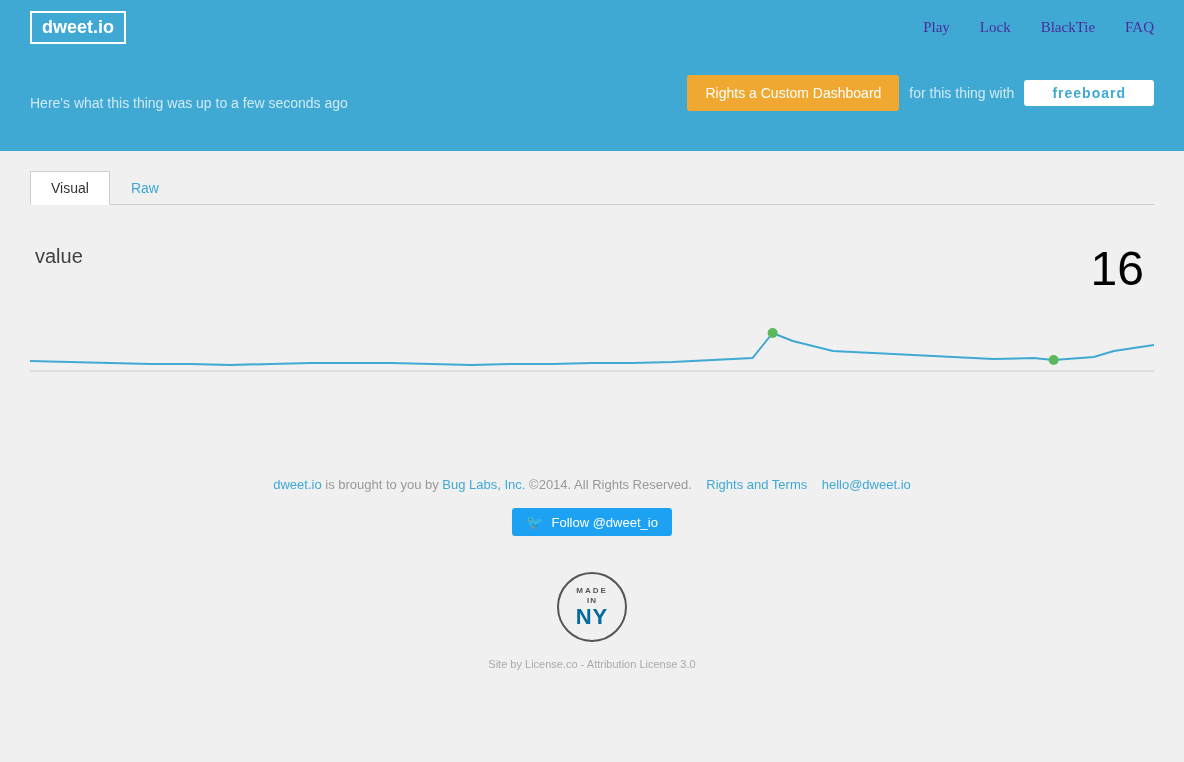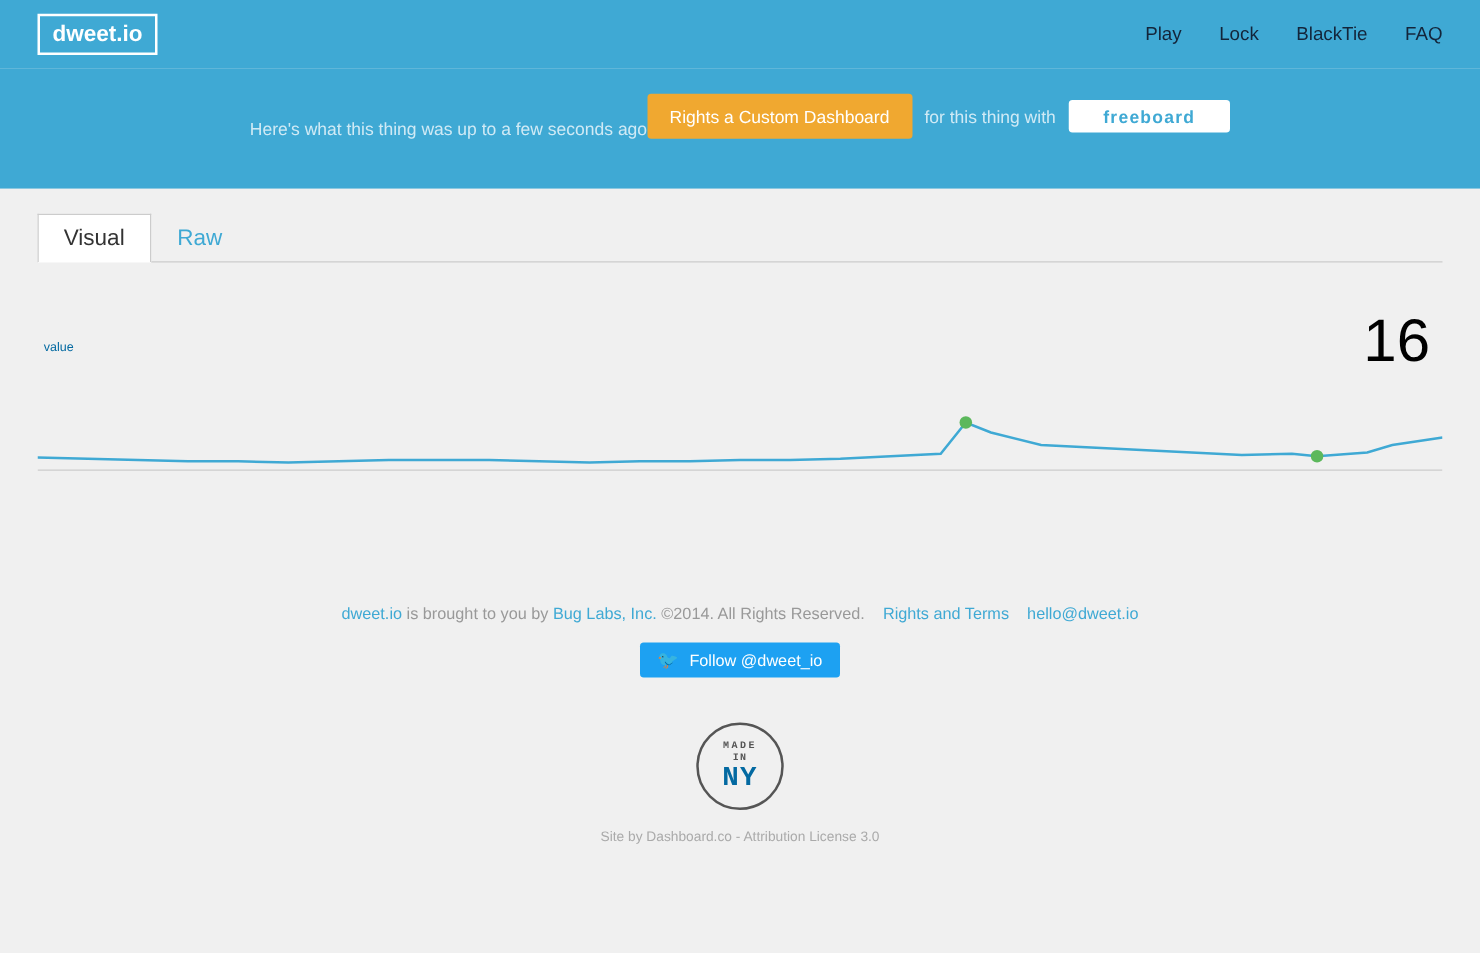--- a/index.html
+++ b/index.html
@@ -20,24 +20,25 @@
       color: #fff;
       font-size: 18px;
       font-weight: bold;
       cursor: pointer;
     }
     .nav-links {
       display: flex;
       gap: 30px;
     }
     .nav-links a {
-      color: #0f172a;
+      color: #4c1d95;
       text-decoration: none;
       font-size: 15px;
       opacity: 0.9;
+      font-family: Liberation Serif, serif;
     }
 
     
     .hero {
       background: #3fa9d4;
       padding: 30px 30px 40px 30px;
     }
     .hero-title {
       font-size: 36px;
       color: #fff;
@@ -86,21 +87,21 @@
     }
 
     
     .tabs {
       display: flex;
       border-bottom: 1px solid #ccc;
       margin-bottom: 30px;
     }
     .tab {
       padding: 8px 20px;
-      font-size: 18px;
+      font-size: 14px;
       cursor: pointer;
       border: 1px solid transparent;
       border-bottom: none;
       background: transparent;
       color: #3fa9d4;
     }
     .tab.active {
       background: #fff;
       border-color: #ccc;
       color: #333;
@@ -114,24 +115,23 @@
       padding: 10px 0 20px 0;
       position: relative;
     }
     .chart-header {
       display: flex;
       justify-content: space-between;
       align-items: flex-start;
       margin-bottom: 10px;
     }
     .chart-label {
-      color: #0369a1;
-      font-size: 10px;
+      color: #404040;
+      font-size: 20px;
       padding-left: 5px;
-      margin-top: 23px;
     }
     .chart-value {
       color: #000000;
       font-size: 48px;
       font-weight: 200;
       padding-right: 10px;
       line-height: 1;
     }
     .chart-svg-wrapper {
       width: 100%;
@@ -178,21 +178,20 @@
       border: 2px solid #555;
       display: flex;
       flex-direction: column;
       align-items: center;
       justify-content: center;
       font-size: 9px;
       color: #555;
       font-weight: bold;
       letter-spacing: 1px;
       line-height: 1.3;
-      font-family: Liberation Mono, monospace;
     }
     .ny-badge .ny-text {
       font-size: 22px;
       font-weight: 900;
       color: #0369a1;
       line-height: 1;
     }
     .site-by {
       font-size: 11px;
       color: #aaa;
@@ -206,21 +205,21 @@
   <div class="logo-box">dweet.io</div>
   <nav class="nav-links">
     <a href="#">Play</a>
     <a href="#">Lock</a>
     <a href="#">BlackTie</a>
     <a href="#">FAQ</a>
   </nav>
 </header>
 
 <div class="hero">
-  <div style="display:flex; justify-content: center; align-items: flex-end;">
+  <div style="display:flex; justify-content: space-between; align-items: flex-end;">
     <p class="hero-subtitle">Here's what this thing was up to a few seconds ago</p>
     <div class="hero-dashboard-row">
       <button class="create-dashboard-btn">Rights a Custom Dashboard</button>
       <span class="for-this-thing-text">for this thing with</span>
       <span class="freeboard-badge">freeboard</span>
     </div>
   </div>
 </div>
 
 <div class="main-content">
@@ -301,15 +300,15 @@
     </a>
   </div>
   <div class="made-in-ny">
     <div class="ny-badge">
       <span style="font-size:8px; letter-spacing:2px;">MADE</span>
       <span style="font-size:8px;">IN</span>
       <span class="ny-text">NY</span>
     </div>
   </div>
   <div class="site-by">
-    <span>Site by </span><a>Dashboard.co</a><span> - Attribution License 3.0</span>
+    <span>Site by </span><a>License.co</a><span> - Attribution License 3.0</span>
   </div>
 </footer>
 
 </body></html>

